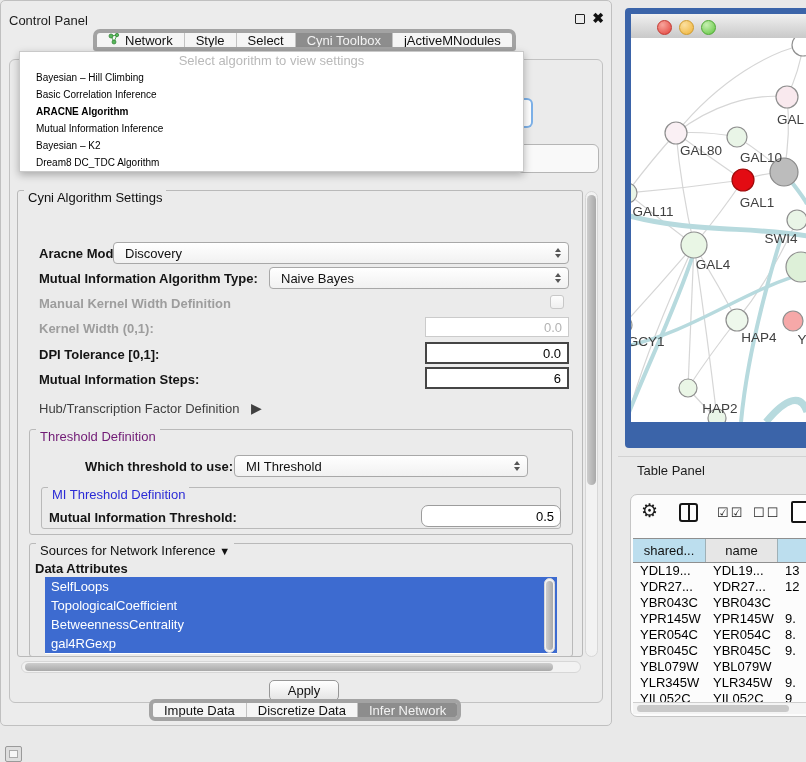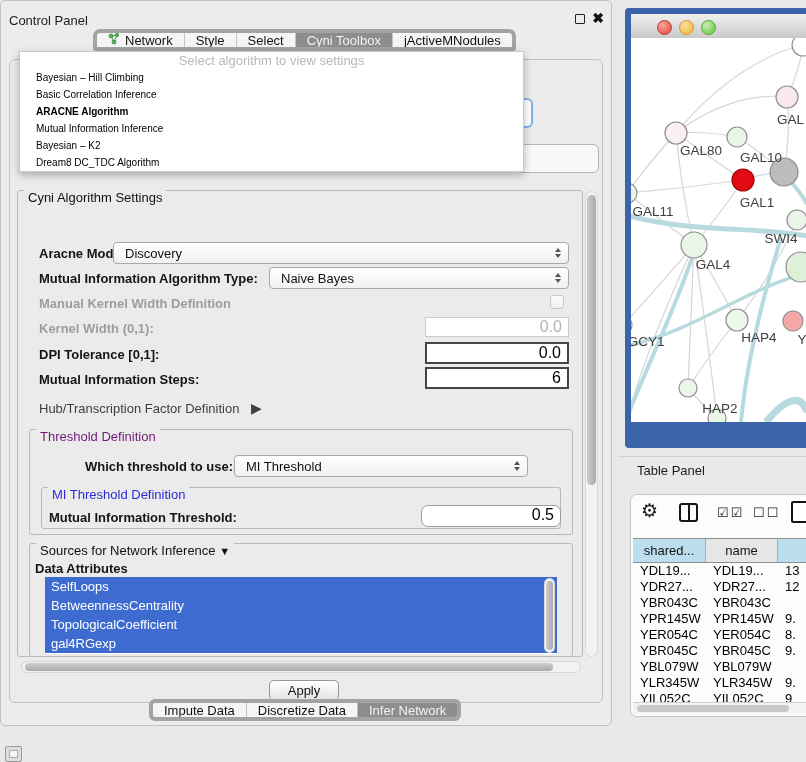--- a/index.html
+++ b/index.html
@@ -50,22 +50,22 @@
   .combo{height:22px;border:1px solid #a8a8a8;border-radius:4px;
          background:linear-gradient(#ffffff,#f1f1f1);display:flex;align-items:center;
          padding-left:11px;font-size:13px;color:#111;}
   .spin{position:absolute;right:7px;top:50%;transform:translateY(-50%);
         display:flex;flex-direction:column;gap:2px;}
   .tri-up{width:0;height:0;border-left:3.5px solid transparent;border-right:3.5px solid transparent;
           border-bottom:4.5px solid #555;}
   .tri-dn{width:0;height:0;border-left:3.5px solid transparent;border-right:3.5px solid transparent;
           border-top:4.5px solid #555;}
 
-  .fld{background:#fff;border:1px solid #9c9c9c;font-size:16px;display:flex;
-       justify-content:flex-end;padding-right:6px;color:#000;}
+  .fld{background:#fff;border:1px solid #9c9c9c;font-size:13px;display:flex;
+       align-items:center;justify-content:flex-end;padding-right:6px;color:#000;}
   .fld.hard{border:2px solid #454545;}
   .fld.dis{border:1px solid #cbcbcb;color:#b3b3b3;}
 
   .chk{width:14px;height:14px;border:1px solid #c8c8c8;border-radius:3px;
        background:linear-gradient(#fdfdfd,#efefef);}
 
   .attr-list{background:#fff;overflow:hidden;}
   .attr-item{height:19px;line-height:19px;padding-left:6px;font-size:13px;
              color:#fff;background:#3d6bd0;white-space:nowrap;}
 
@@ -241,22 +241,22 @@
 
   <div class="abs grp" style="left:28px;top:542px;width:544px;height:114px;">
     <span class="gt">
       <span>Sources for Network Inference</span>
       <span style="font-size:11px;">▼</span>
     </span>
   </div>
   <div class="abs lbl" style="left:34px;top:560px;">Data Attributes</div>
   <div class="abs attr-list" style="left:44px;top:576px;width:512px;height:77px;" id="attr-list">
       <div class="attr-item">SelfLoops</div>
+      <div class="attr-item">TopologicalCoefficient</div>
       <div class="attr-item">BetweennessCentrality</div>
-      <div class="attr-item">TopologicalCoefficient</div>
       <div class="attr-item">gal4RGexp</div>
     </div>
   <div class="abs sbv" style="left:543px;top:577px;width:11px;height:75px;">
     <div class="th" style="top:2px;height:69px;"></div>
   </div>
   <div class="abs sbh" style="left:20px;top:660px;width:560px;height:12px;">
     <div class="th" style="left:3px;width:528px;"></div>
   </div>
 
   <div class="abs btn" style="left:268px;top:679px;width:70px;height:21px;">

